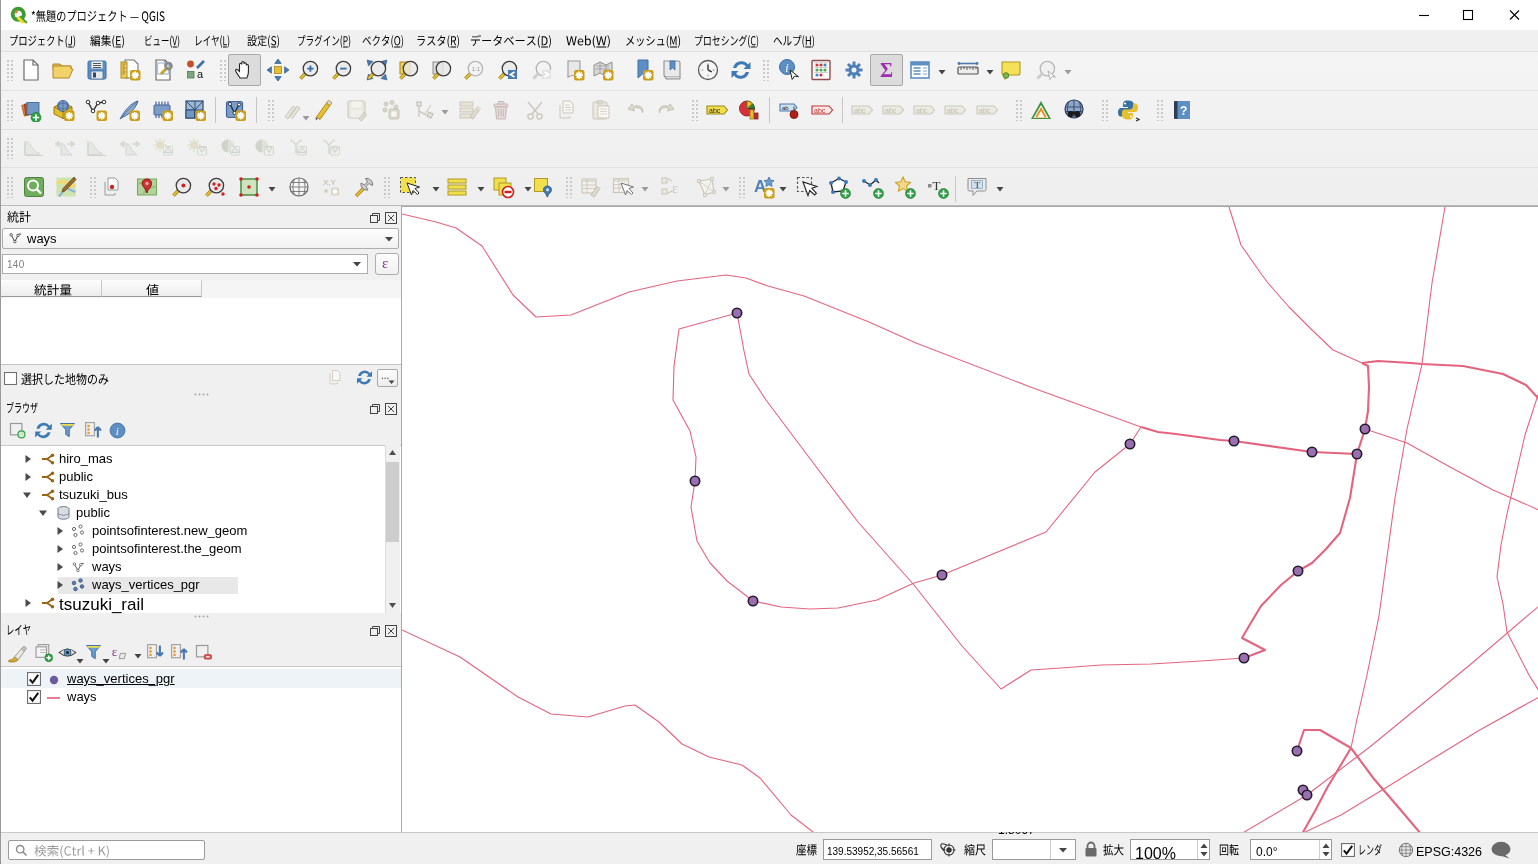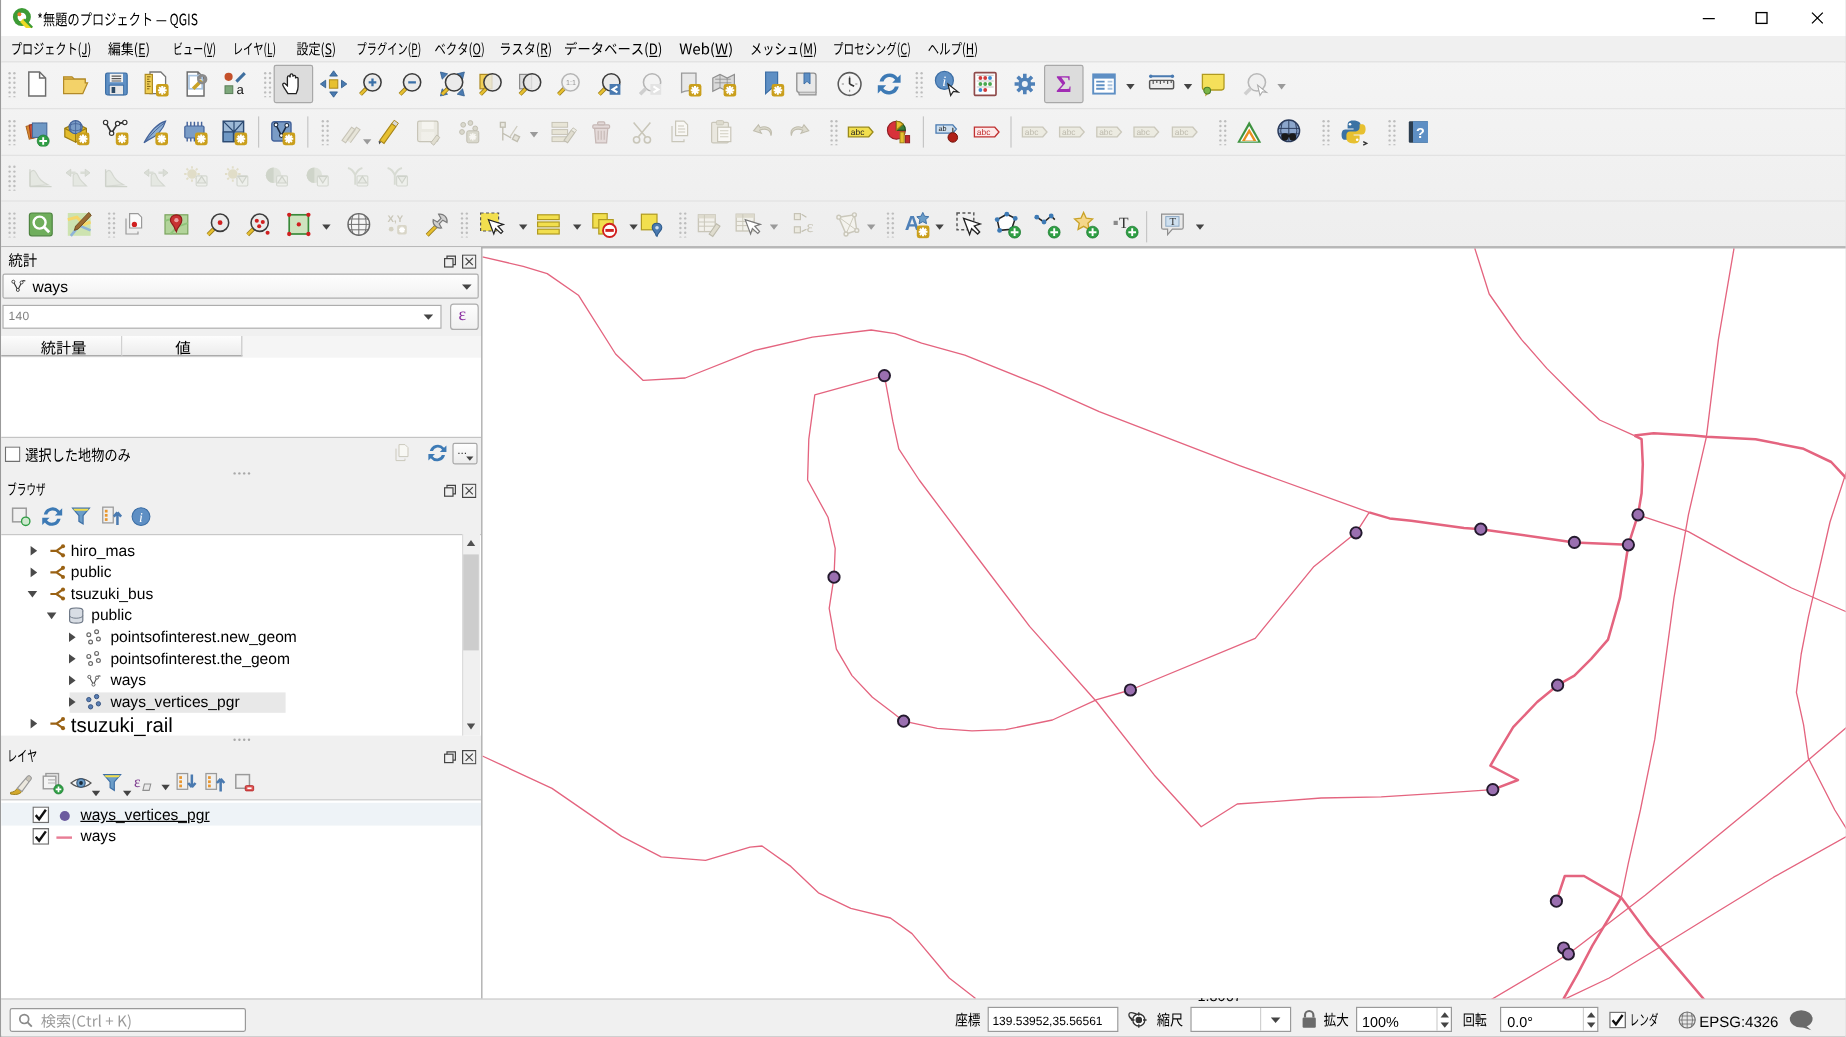--- a/index.html
+++ b/index.html
@@ -1447,21 +1447,21 @@
 <svg class="abs" style="left:1083px;top:841px" width="14" height="17" viewBox="0 0 14 17">
 <path d="M3.5 7 V5 a3.5 3.5 0 0 1 7 0 v2" fill="none" stroke="#6a6a6a" stroke-width="1.8"></path>
 <rect x="1.5" y="7" width="11" height="8.5" rx="1" fill="#6a6a6a"></rect>
     </svg>
 <svg style="position:absolute;left:1102px;top:838.5px;overflow:visible" width="23" height="18.5" viewBox="0 -15.5 23 18.5">
       <g fill="#000" transform="scale(0.8400,1)">
         <path d="M4.9 -8.3V-5.5C4.9 -3.7 4.7 -1.3 3.5 0.5C3.7 0.6 4.0 0.8 4.2 1.0C5.5 -0.9 5.8 -3.6 5.8 -5.5V-7.5H11.8V-8.3H8.8V-10.5H7.9V-8.3ZM9.3 -3.7C9.8 -2.9 10.2 -2.0 10.6 -1.1L7.4 -0.8C7.9 -2.4 8.5 -4.7 8.8 -6.5L7.9 -6.7C7.6 -4.9 7.0 -2.4 6.5 -0.7L5.5 -0.7L5.6 0.2L10.9 -0.3C11.0 0.2 11.2 0.6 11.2 1.0L12.1 0.7C11.8 -0.6 11.0 -2.5 10.1 -4.0ZM2.2 -10.5V-8.0H0.6V-7.1H2.2V-4.4L0.3 -3.9L0.6 -2.9L2.2 -3.5V-0.1C2.2 0.0 2.2 0.1 2.0 0.1C1.9 0.1 1.4 0.1 0.8 0.1C0.9 0.4 1.0 0.8 1.1 1.0C1.9 1.0 2.4 1.0 2.7 0.8C3.0 0.7 3.2 0.4 3.2 -0.2V-3.7L4.5 -4.2L4.4 -5.0L3.2 -4.6V-7.1H4.4V-8.0H3.2V-10.5Z M18.3 -10.5C18.2 -9.5 18.3 -8.2 18.1 -6.9H13.3V-6.0H17.9C17.4 -3.6 16.2 -1.2 13.0 0.2C13.3 0.4 13.6 0.7 13.8 1.0C16.8 -0.4 18.1 -2.8 18.8 -5.2C19.7 -2.4 21.4 -0.2 23.8 1.0C23.9 0.7 24.2 0.3 24.5 0.1C22.1 -0.9 20.4 -3.2 19.5 -6.0H24.3V-6.9H19.1C19.2 -8.2 19.3 -9.5 19.3 -10.5Z"></path>
       </g>
     </svg>
 <div class="abs" style="left:1129px;top:839px;width:80px;height:21px;background:#fff;border:1px solid #9a9a9a"></div>
-<div class="txt" style="left:1134px;top:845px;font-size:12px">100%</div>
+<div class="txt" style="left:1134px;top:845px;font-size:16px">100%</div>
 <div class="abs" style="left:1196px;top:840px;width:1px;height:19px;background:#d0d0d0"></div>
 <svg class="abs" style="left:1199px;top:843px" width="8" height="14" viewBox="0 0 8 14">
       <path d="M4 0.5 L7.5 5 H0.5 Z" fill="#444"></path>
       <path d="M4 13.5 L0.5 9 H7.5 Z" fill="#444"></path>
     </svg>
 <svg style="position:absolute;left:1218px;top:838.5px;overflow:visible" width="22" height="18.5" viewBox="0 -15.5 22 18.5">
       <g fill="#000" transform="scale(0.8000,1)">
         <path d="M4.7 -6.2H7.7V-3.4H4.7ZM3.8 -7.1V-2.6H8.7V-7.1ZM1.0 -10.0V1.0H2.0V0.3H10.5V1.0H11.5V-10.0ZM2.0 -0.6V-9.1H10.5V-0.6Z M19.1 -9.5V-8.6H24.0V-9.5ZM22.2 -3.0C22.6 -2.3 22.9 -1.4 23.2 -0.7L20.2 -0.4C20.6 -1.7 21.1 -3.5 21.4 -5.0H24.5V-5.9H18.6V-5.0H20.3C20.1 -3.5 19.7 -1.6 19.3 -0.4L18.3 -0.3L18.5 0.6L23.5 0.2C23.6 0.5 23.6 0.7 23.7 1.0L24.6 0.6C24.3 -0.4 23.7 -2.1 23.0 -3.3ZM13.5 -7.4V-3.0H15.4V-2.0H13.0V-1.2H15.4V1.0H16.3V-1.2H18.7V-2.0H16.3V-3.0H18.4V-7.4H16.3V-8.3H18.5V-9.2H16.3V-10.5H15.4V-9.2H13.2V-8.3H15.4V-7.4ZM14.2 -4.9H15.5V-3.7H14.2ZM16.2 -4.9H17.6V-3.7H16.2ZM14.2 -6.7H15.5V-5.5H14.2ZM16.2 -6.7H17.6V-5.5H16.2Z"></path>
       </g>
     </svg>

